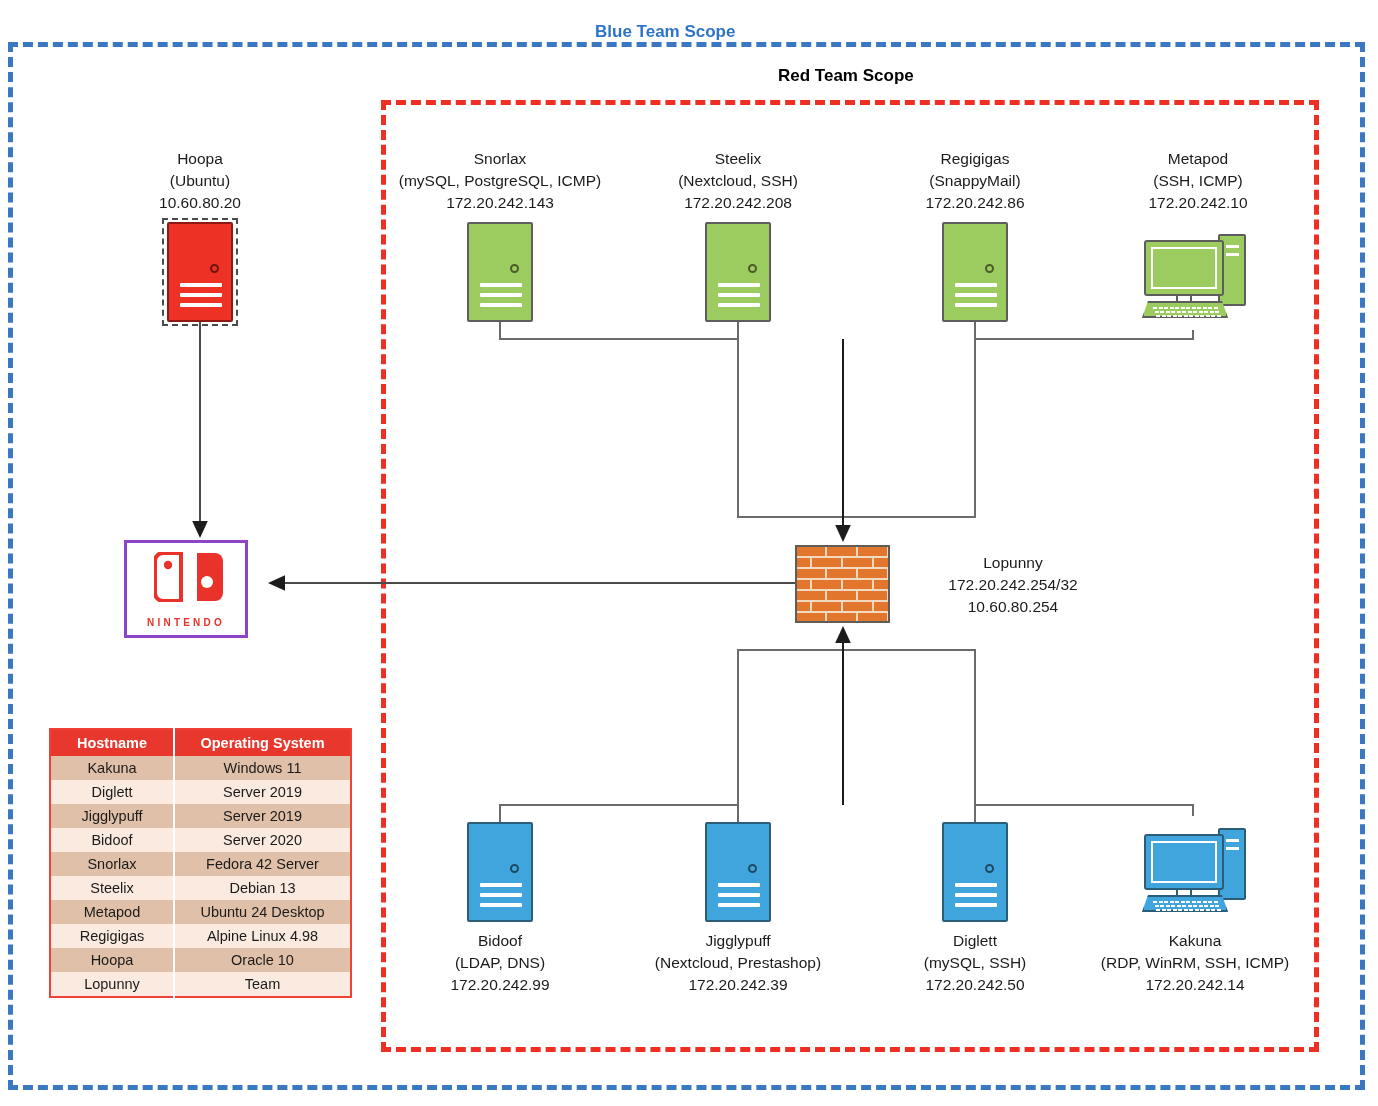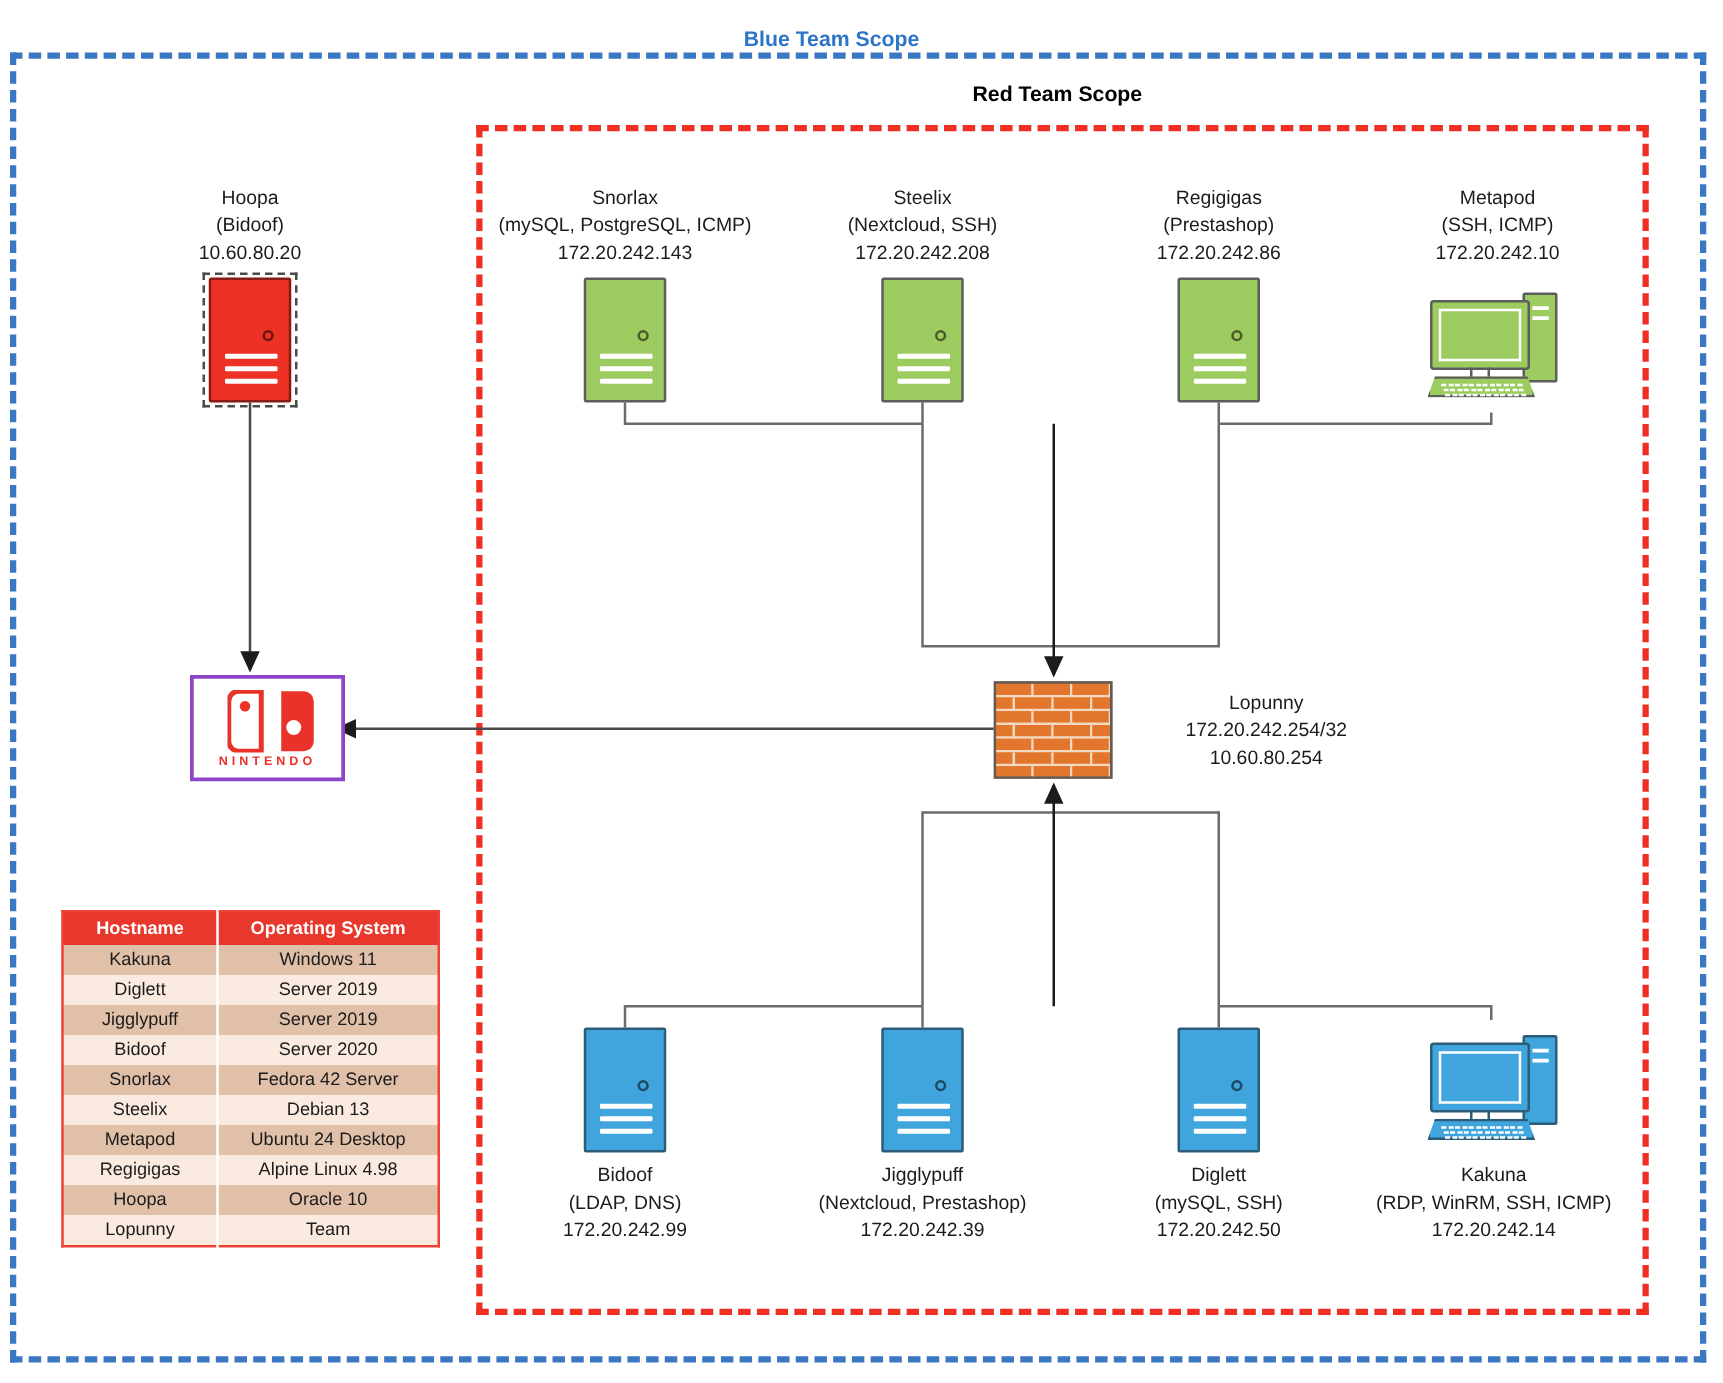--- a/index.html
+++ b/index.html
@@ -58,21 +58,21 @@
 
   
   #firewall{position:absolute;left:795px;top:545px;width:95px;height:78px;
        box-sizing:border-box;border:2px solid #5c5c5c;background:#e2762c;overflow:hidden;}
   #firewall .brickrow{position:absolute;left:-20px;right:-20px;height:13px;}
   #firewall .brickrow b{position:absolute;top:0;height:11px;background:#e2762c;
        border-right:2px solid #f3d9c0;box-sizing:border-box;width:31px;}
   #firewall .mortar{position:absolute;left:-20px;right:-20px;height:2px;background:#f3d9c0;}
 
   
-  #nintendo{position:absolute;left:152px;top:540px;width:124px;height:85px;
+  #nintendo{position:absolute;left:124px;top:540px;width:124px;height:98px;
        box-sizing:border-box;border:3px solid #8e44c8;background:#ffffff;}
   #nin-logo{position:absolute;left:27px;top:9px;width:70px;height:50px;}
   #nin-word{position:absolute;left:0;right:0;bottom:7px;text-align:center;color:#e8322a;
        font-size:10px;font-weight:bold;letter-spacing:3.2px;}
 
   
   #os-table{position:absolute;left:49px;top:728px;width:303px;
        border:2px solid #ef4136;border-collapse:collapse;font-size:14.5px;}
   #os-table th{background:#e8372c;color:#ffffff;font-weight:bold;padding:5px 0;font-size:14.5px;margin-left:16px;}
   #os-table td{text-align:center;padding:4px 0;color:#1b1b1b;}
@@ -116,21 +116,21 @@
     <path d="M843,805 L843,628" stroke="#1c1c1c" stroke-width="2" fill="none" marker-end="url(#arr)"></path>
 
     <path d="M200,322 L200,536" stroke="#4a4a4a" stroke-width="2" fill="none" marker-end="url(#arr)"></path>
 
     <path d="M795,583 L270,583" stroke="#4a4a4a" stroke-width="2" fill="none" marker-end="url(#arr)"></path>
   </svg>
 
   <div class="node" style="left:0;top:0;">
     <div class="caption" style="left:120px;top:148px;width:160px;">
       <div>Hoopa</div>
-      <div>(Bidoof)</div>
+      <div>(Ubuntu)</div>
       <div>10.60.80.20</div>
     </div>
     <div class="selection" style="left:162px;top:218px;width:76px;height:108px;"></div>
     <div class="srv red" style="left:167px;top:222px;">
       <div class="dot"></div>
       <div class="bar b1"></div>
       <div class="bar b2"></div>
       <div class="bar b3"></div>
     </div>
   </div>
@@ -159,21 +159,21 @@
       <div class="dot"></div>
       <div class="bar b1"></div>
       <div class="bar b2"></div>
       <div class="bar b3"></div>
     </div>
   </div>
 
   <div class="node">
     <div class="caption" style="left:875px;top:148px;width:200px;">
       <div>Regigigas</div>
-      <div>(Prestashop)</div>
+      <div>(SnappyMail)</div>
       <div>172.20.242.86</div>
     </div>
     <div class="srv green" style="left:942px;top:222px;">
       <div class="dot"></div>
       <div class="bar b1"></div>
       <div class="bar b2"></div>
       <div class="bar b3"></div>
     </div>
   </div>
 

